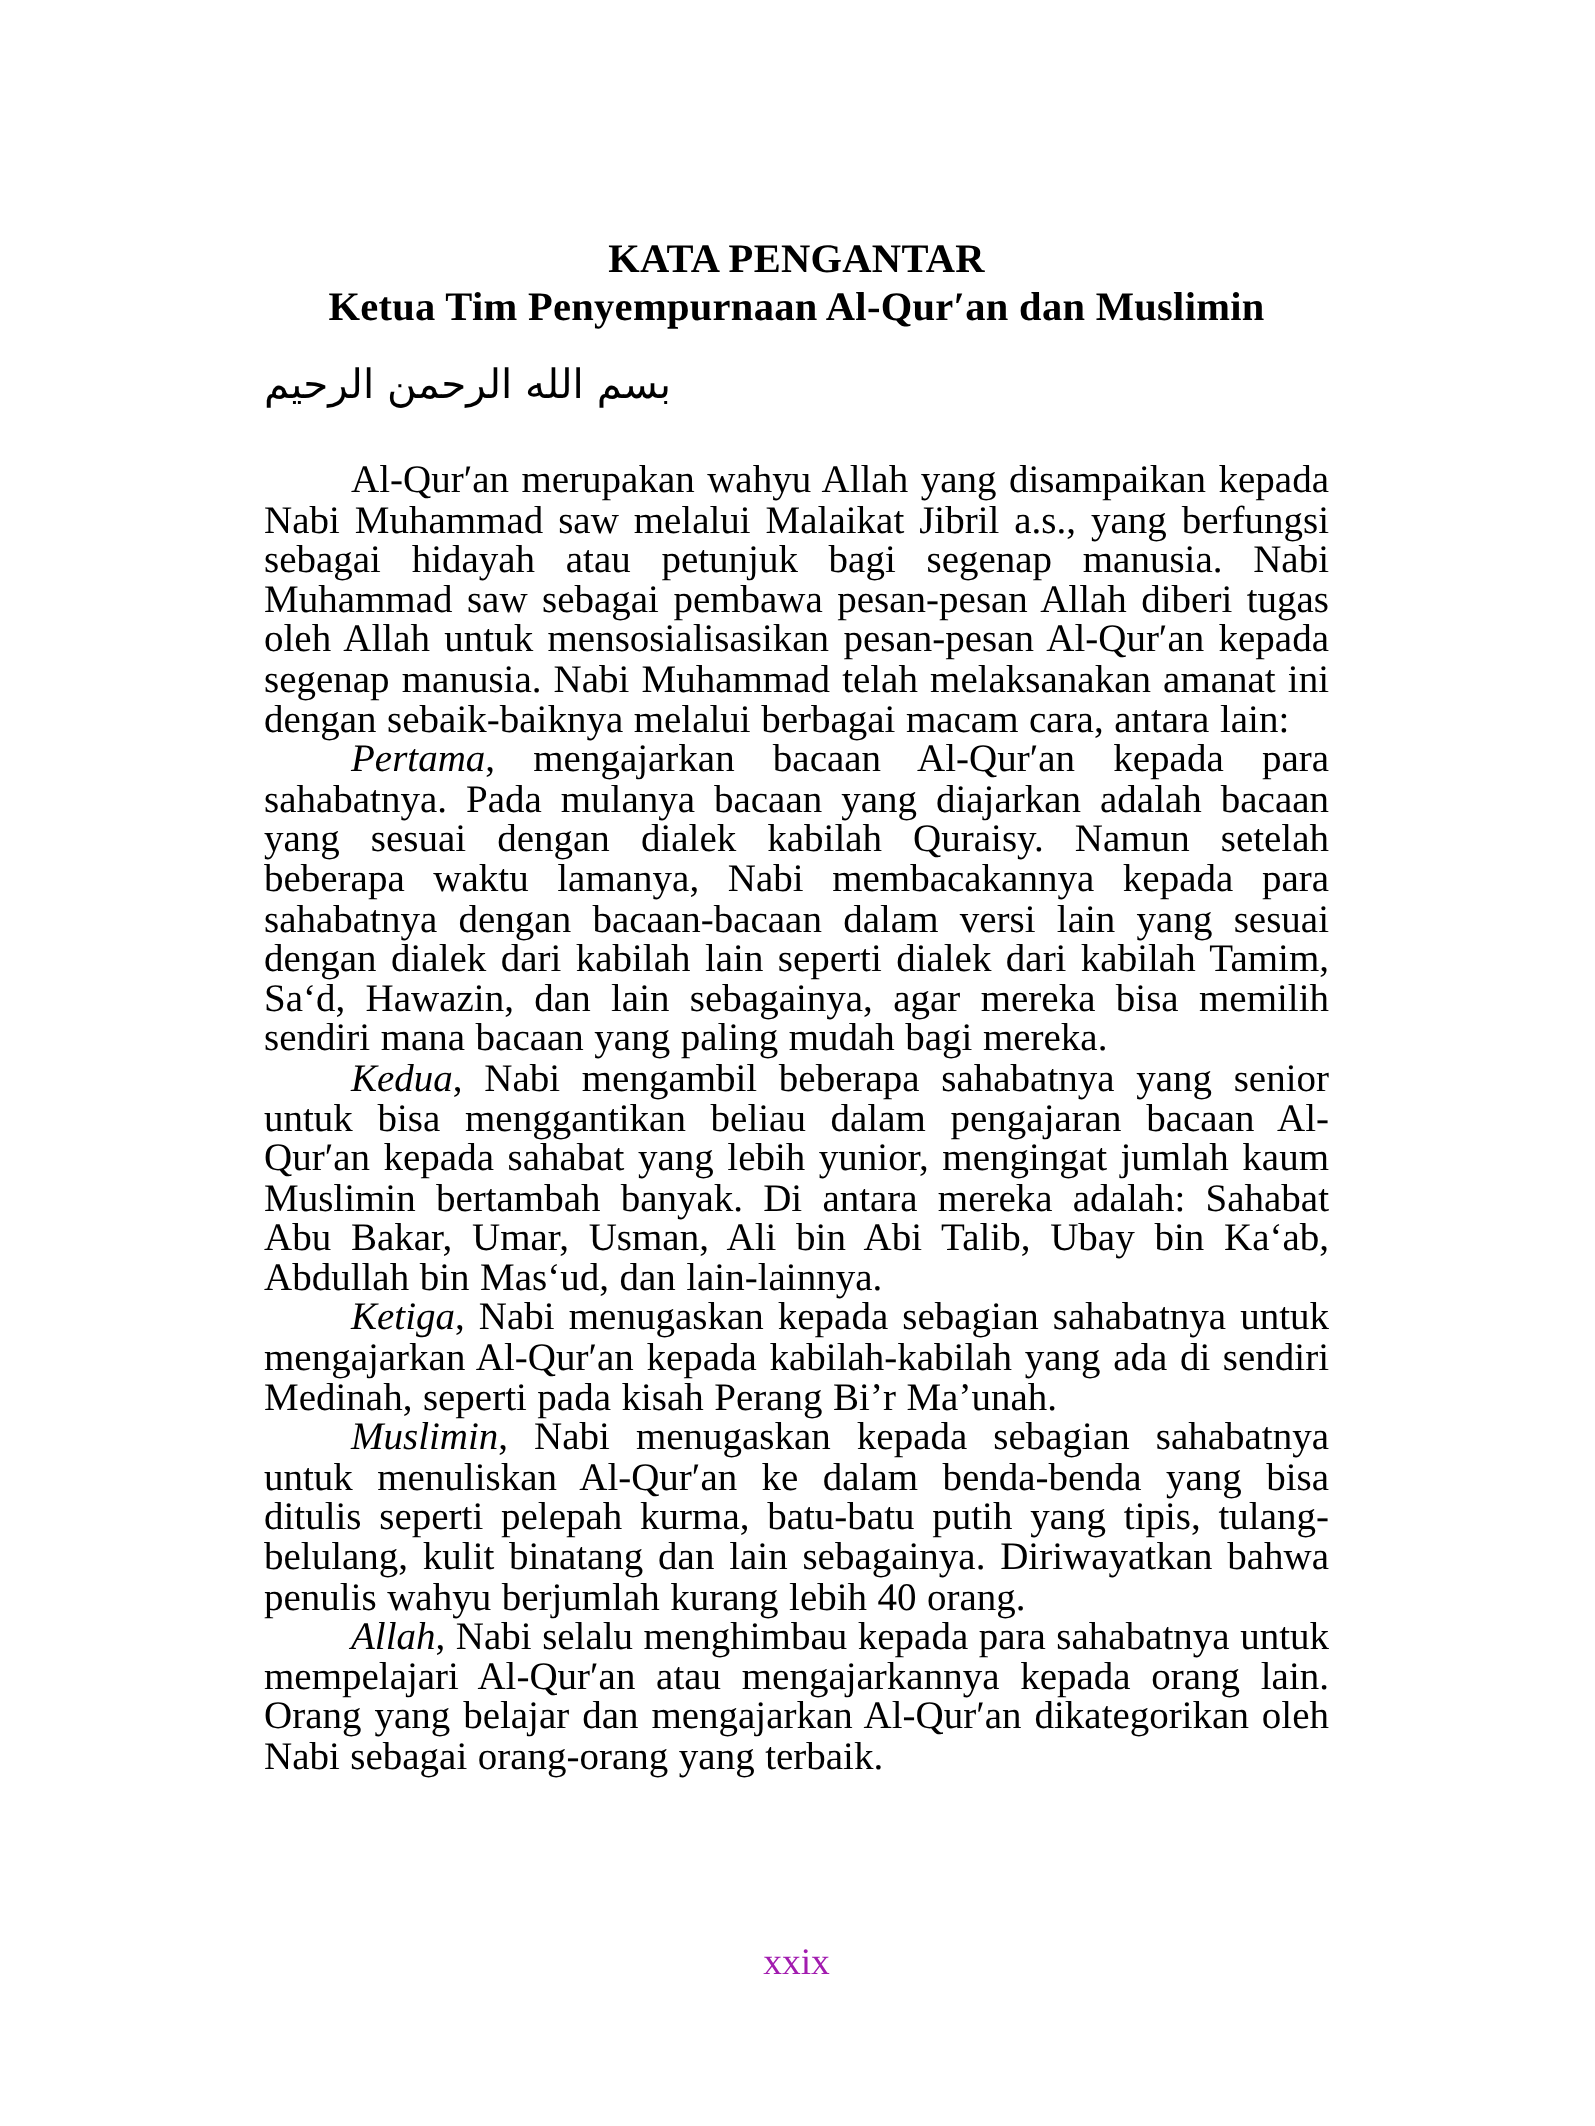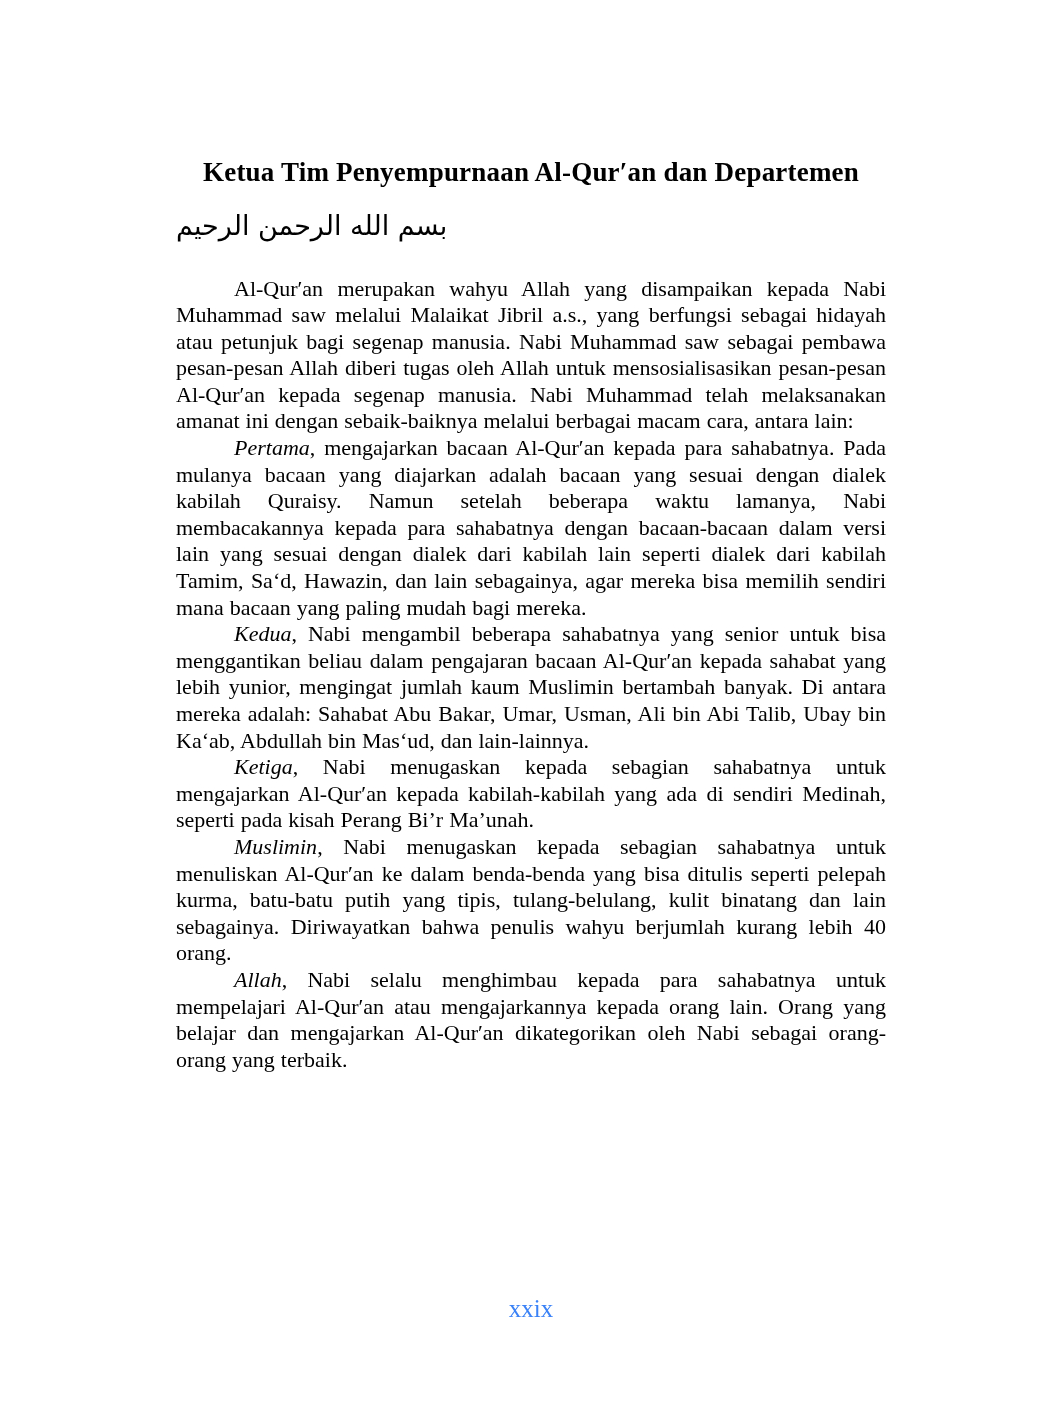--- a/index.html
+++ b/index.html
@@ -39,52 +39,53 @@
     font-family: "DejaVu Sans", sans-serif;
     font-size: 27px;
     line-height: 40px;
     text-align: left;
     margin-top: 17px;
     direction: rtl;
   }
   .body-text {
     margin-top: 30px;
     font-family: "Liberation Serif", "DejaVu Serif", serif;
-    font-size: 22px;
+    font-size: 26px;
     line-height: 26.6px;
   }
   .body-text p {
     margin: 0;
     text-align: justify;
     text-indent: 58px;
     word-spacing: 0.5px;
   }
   .lead {
     font-style: italic;
     margin-top: 34px;
   }
   .page-number-row {
     position: absolute;
     left: 176px;
     top: 1295px;
     width: 710px;
     text-align: center;
     font-family: "Liberation Serif", "DejaVu Serif", serif;
     font-size: 25px;
-    color: #3b82f6;
+    color: #a21caf;
   }
 </style>
 </head>
 <body>
 
 <div class="page">
   <div class="content">
 
     <div class="title-block">
-      <div>Ketua Tim Penyempurnaan Al-Qur′an dan Departemen</div>
+      <div>KATA PENGANTAR</div>
+      <div>Ketua Tim Penyempurnaan Al-Qur′an dan Muslimin</div>
     </div>
 
     <div class="bismillah" dir="rtl" lang="ar">بسم الله الرحمن الرحيم</div>
 
     <div class="body-text">
       <p><span class="lead"></span><span>Al-Qur′an merupakan wahyu Allah yang disampaikan kepada Nabi Muhammad saw melalui Malaikat Jibril a.s., yang berfungsi sebagai hidayah atau petunjuk bagi segenap manusia. Nabi Muhammad saw sebagai pembawa pesan-pesan Allah diberi tugas oleh Allah untuk mensosialisasikan pesan-pesan Al-Qur′an kepada segenap manusia. Nabi Muhammad telah melaksanakan amanat ini dengan sebaik-baiknya melalui berbagai macam cara, antara lain:</span></p>
       <p><span class="lead">Pertama</span><span>, mengajarkan bacaan Al-Qur′an kepada para sahabatnya. Pada mulanya bacaan yang diajarkan adalah bacaan yang sesuai dengan dialek kabilah Quraisy. Namun setelah beberapa waktu lamanya, Nabi membacakannya kepada para sahabatnya dengan bacaan-bacaan dalam versi lain yang sesuai dengan dialek dari kabilah lain seperti dialek dari kabilah Tamim, Sa‘d, Hawazin, dan lain sebagainya, agar mereka bisa memilih sendiri mana bacaan yang paling mudah bagi mereka.</span></p>
       <p><span class="lead">Kedua</span><span>, Nabi mengambil beberapa sahabatnya yang senior untuk bisa menggantikan beliau dalam pengajaran bacaan Al-Qur′an kepada sahabat yang lebih yunior, mengingat jumlah kaum Muslimin bertambah banyak. Di antara mereka adalah: Sahabat Abu Bakar, Umar, Usman, Ali bin Abi Talib, Ubay bin Ka‘ab, Abdullah bin Mas‘ud, dan lain-lainnya.</span></p>
       <p><span class="lead">Ketiga</span><span>, Nabi menugaskan kepada sebagian sahabatnya untuk mengajarkan Al-Qur′an kepada kabilah-kabilah yang ada di sendiri Medinah, seperti pada kisah Perang Bi’r Ma’unah.</span></p>
       <p><span class="lead">Muslimin</span><span>, Nabi menugaskan kepada sebagian sahabatnya untuk menuliskan Al-Qur′an ke dalam benda-benda yang bisa ditulis seperti pelepah kurma, batu-batu putih yang tipis, tulang-belulang, kulit binatang dan lain sebagainya. Diriwayatkan bahwa penulis wahyu berjumlah kurang lebih 40 orang.</span></p>

